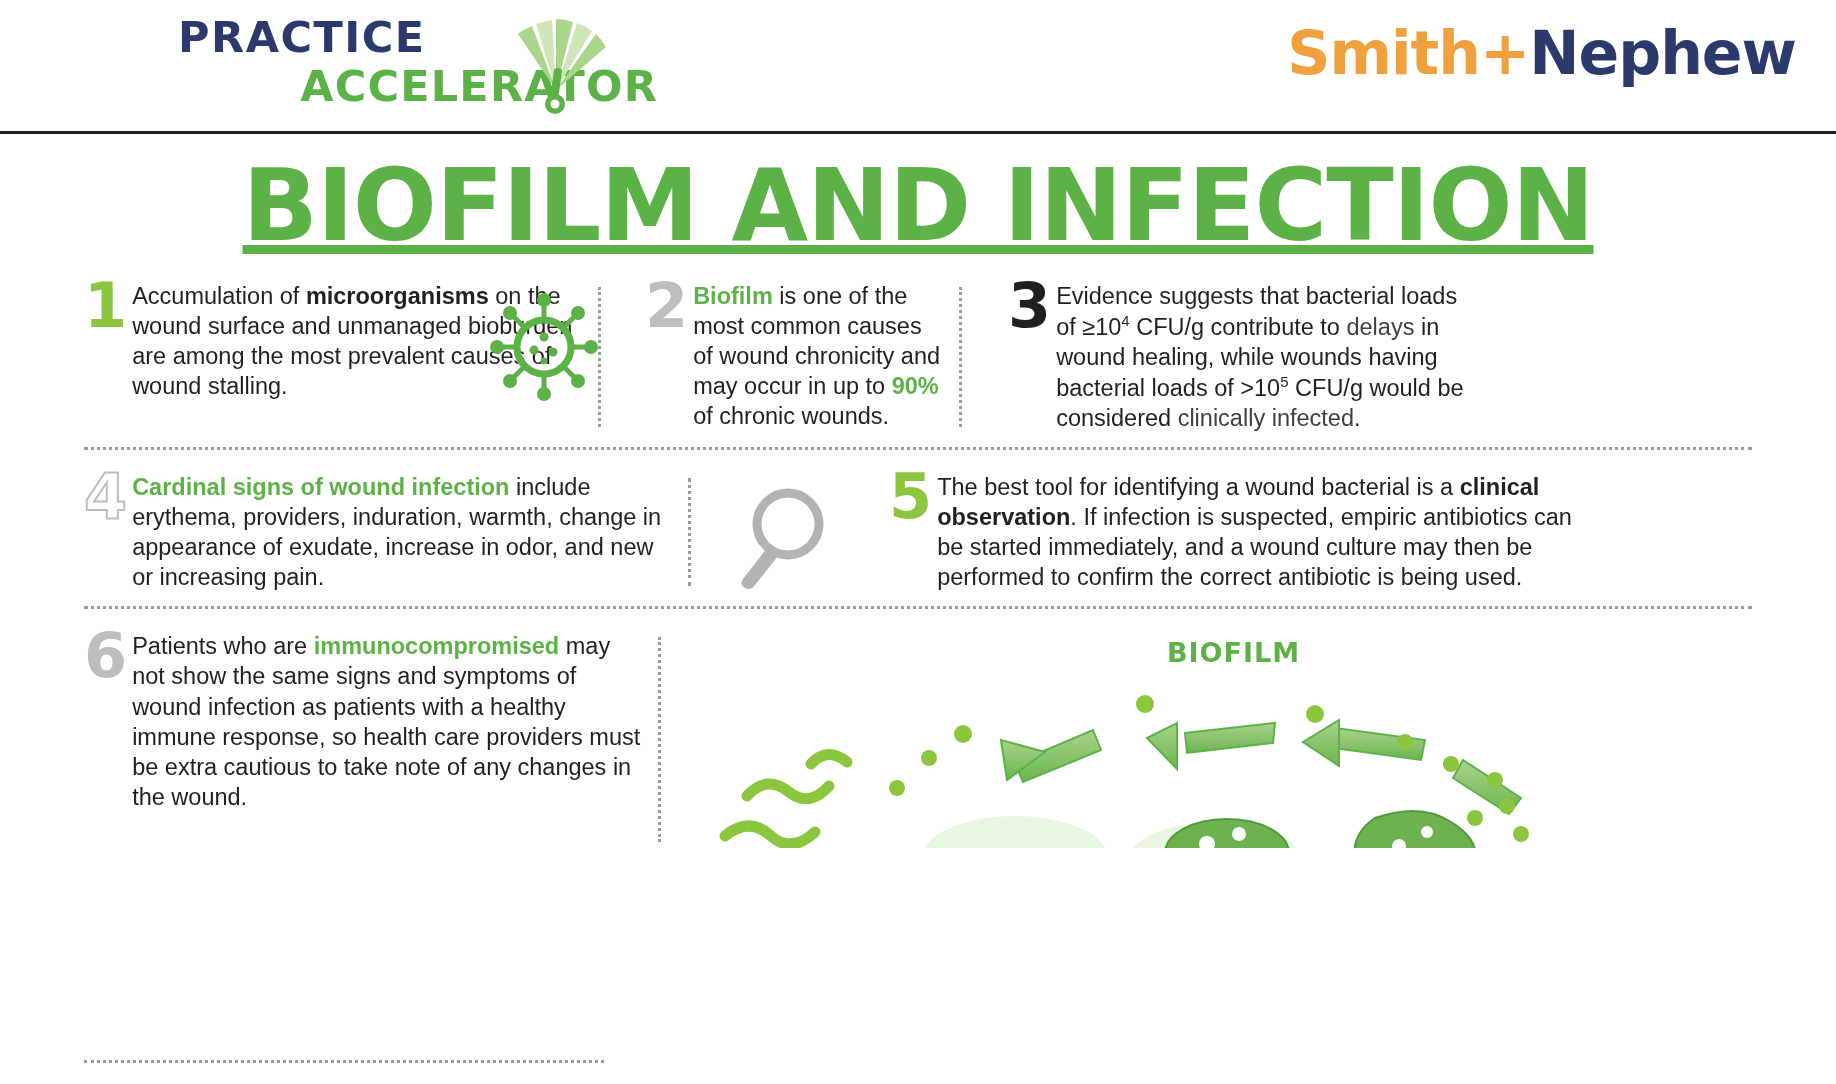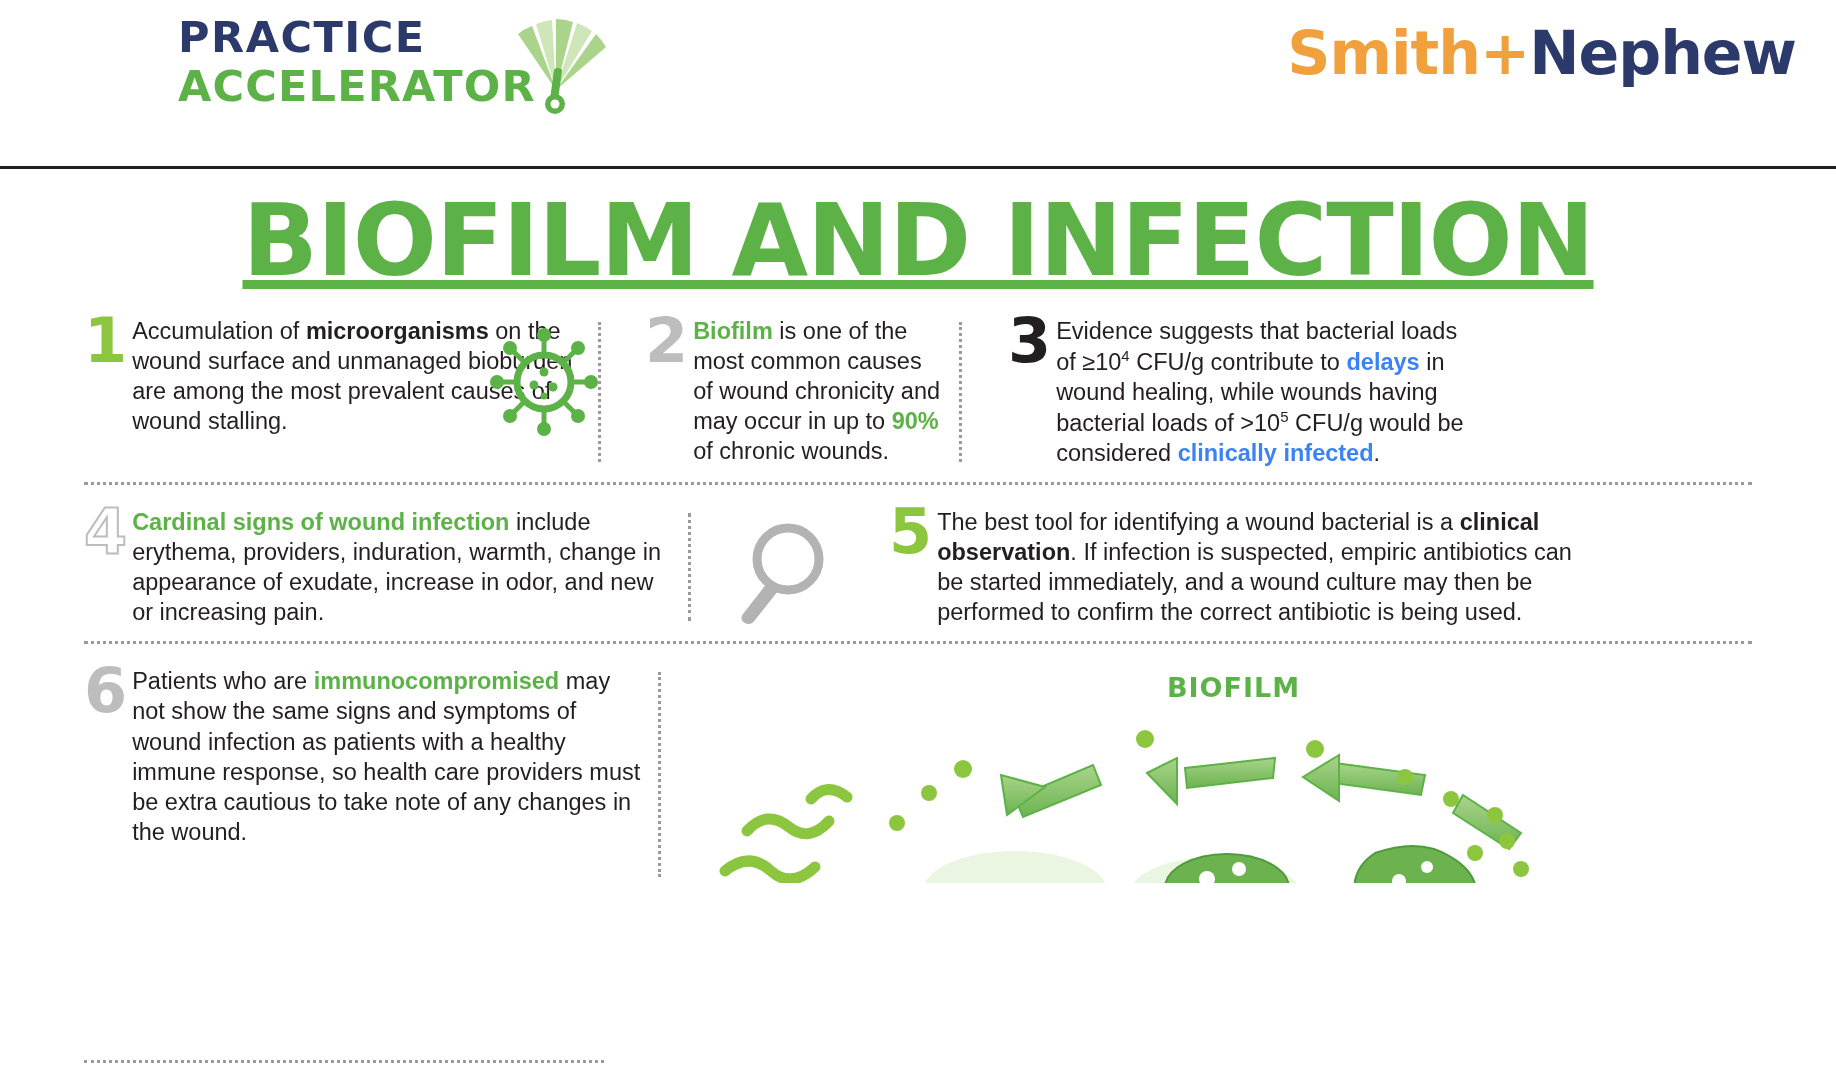--- a/index.html
+++ b/index.html
@@ -19,21 +19,21 @@
     position: relative;
     width: 1836px;
     height: 1084px;
     background: #fff;
     box-sizing: border-box;
   }
 
   
   .header {
     position: relative;
-    height: 169px;
+    height: 134px;
     border-bottom: 3px solid #231f20;
     box-sizing: border-box;
   }
   .logo-practice {
     position: absolute;
     left: 178px;
     top: 16px;
     width: 480px;
     height: 110px;
   }
@@ -47,20 +47,21 @@
     margin: 0;
   }
   .pa-line2 {
     font-family: "DejaVu Sans", sans-serif;
     font-weight: bold;
     font-size: 43px;
     letter-spacing: 1.2px;
     color: #5cb247;
     line-height: 1;
     margin: 6px 0 16px 0;
+    text-align: right;
   }
   .fan {
     position: absolute;
     left: 300px;
     top: -4px;
     width: 160px;
     height: 110px;
   }
   .logo-sn {
     position: absolute;
@@ -132,21 +133,21 @@
     text-stroke: 2px #bdbdbd;
   }
   .body-text {
     font-family: "Liberation Sans", sans-serif;
     font-size: 23.5px;
     line-height: 1.28;
     color: #231f20;
   }
   .b-dark { font-weight: bold; color: #231f20; }
   .b-green { font-weight: bold; color: #5cb247; }
-  .b-gray { font-weight: bold; color: #3b82f6; }
+  .b-gray { font-weight: normal; color: #404040; }
   .sup { font-size: 15px; vertical-align: super; }
 
   .col1 { width: 500px; padding-right: 8px; }
   .col2 { width: 330px; padding-left: 30px;}
   .col3 { width: 500px; padding-left: 32px;}
 
   .vdots {
     width: 0;
     border-left: 3px dotted #9a9a9a;
     align-self: stretch;

